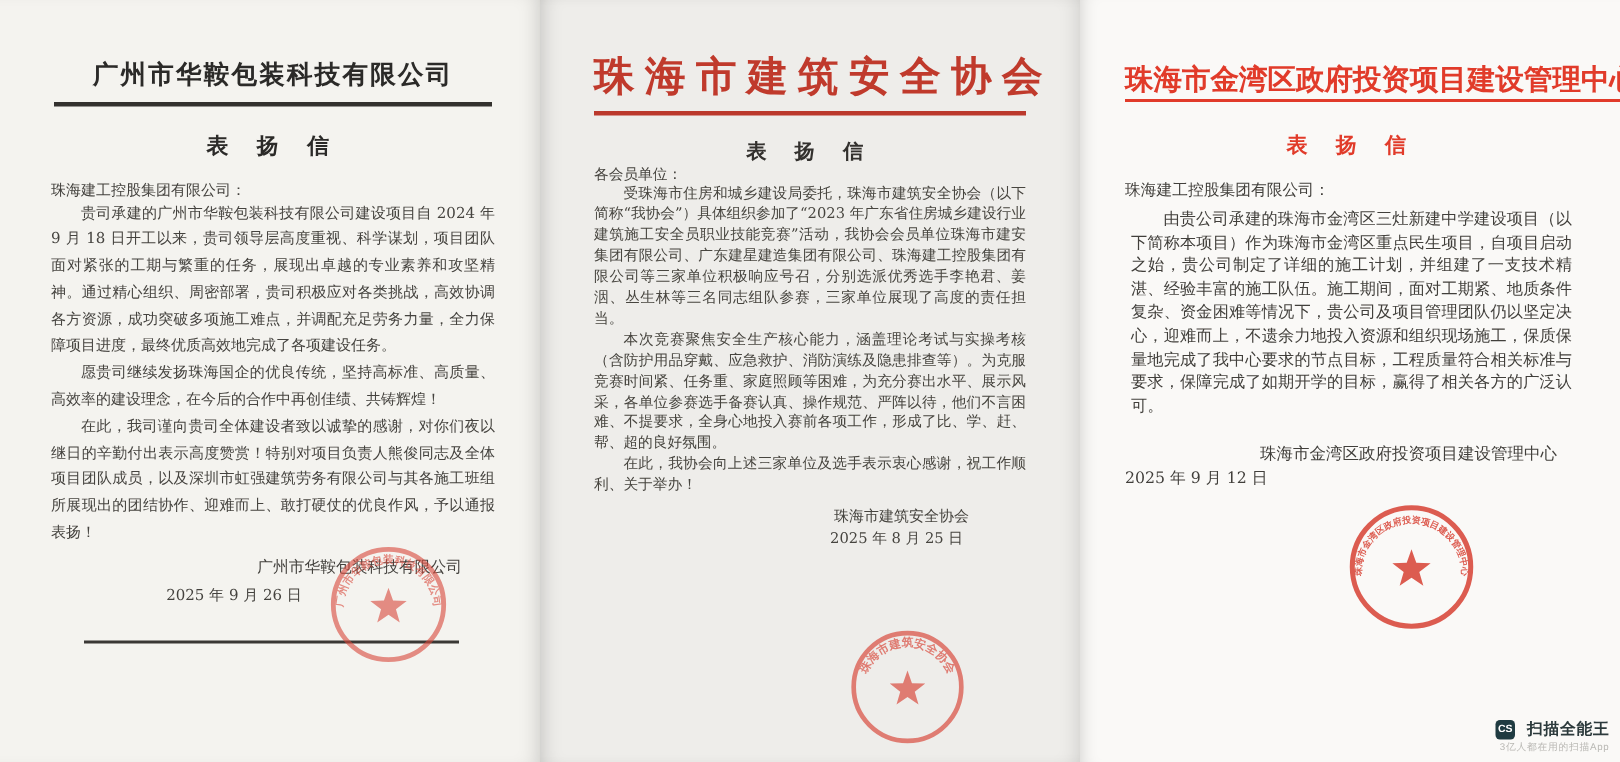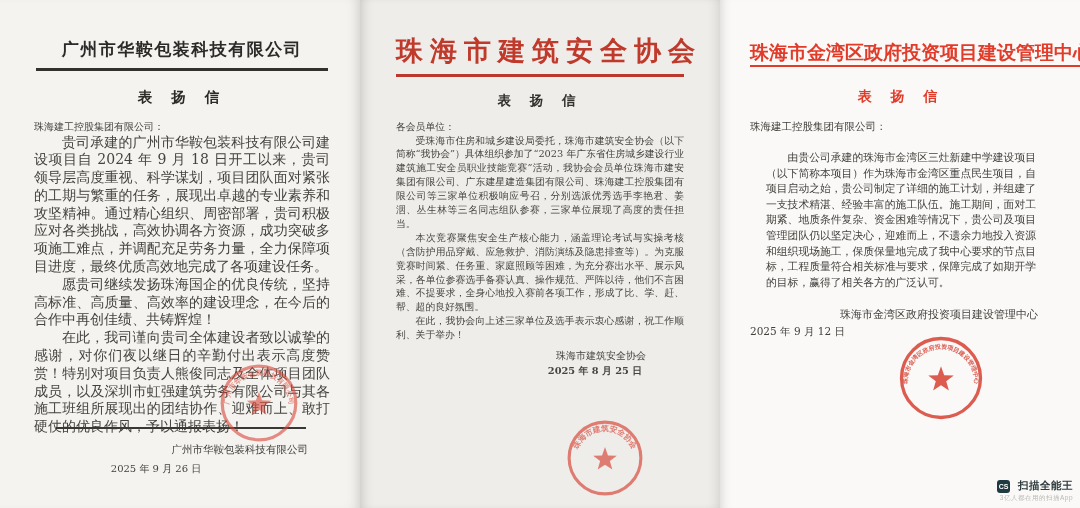--- a/index.html
+++ b/index.html
@@ -12,42 +12,42 @@
   .page1{left:0;background:#f4f3ef;box-shadow:inset -10px 0 14px -10px rgba(0,0,0,.20);}
   .page2{left:360px;background:#eeedea;box-shadow:inset 10px 0 14px -10px rgba(0,0,0,.22), inset -10px 0 14px -10px rgba(0,0,0,.16);}
   .page3{left:720px;background:#faf9f7;box-shadow:inset 10px 0 12px -10px rgba(0,0,0,.18);}
 
   
   .l1-inner{padding:38px 30px 0 34px;}
   .l1-title{text-align:center;font-size:17px;font-weight:bold;letter-spacing:1.5px;color:#2b2a28;}
   .l1-rule{height:2.5px;background:#33312e;margin:7px 2px 0 2px;}
   .l1-heading{text-align:center;font-size:14.5px;font-weight:bold;letter-spacing:7px;color:#2b2a28;margin-top:17px;}
   .l1-salutation{font-size:10px;color:#44423e;margin-top:13px;}
-  .l1-body p{font-size:14px;line-height:17.8px;color:#45433f;text-indent:2em;text-align:justify;margin:0;}
+  .l1-body p{font-size:10px;line-height:17.8px;color:#45433f;text-indent:2em;text-align:justify;margin:0;}
   .l1-sign{ text-align:right;font-size:10.5px;color:#44423e;margin-top:4px;padding-right:22px;line-height:19px;}
   .l1-date{text-align:center;font-size:10px;color:#44423e;padding-right:52px;line-height:19px;}
   .l1-footrule{position:absolute;left:56px;width:250px;top:427px;height:2px;background:#3a3835;}
 
   
   .l2-inner{padding:33px 36px 0 36px;}
   .l2-title{text-align:center;font-size:27px;font-weight:bold;letter-spacing:7px;color:#c03a2c;white-space:nowrap;}
   .l2-rule{height:2.5px;background:#bb392c;margin:5px 0 0 0;}
   .l2-heading{text-align:center;font-size:13.5px;font-weight:bold;letter-spacing:7px;color:#33312e;margin-top:15px;}
-  .l2-salutation{font-size:9.8px;color:#46443f;margin-top:11px;}
+  .l2-salutation{font-size:9.8px;color:#46443f;}
   .l2-body p{font-size:9.8px;line-height:13.9px;color:#47453f;text-indent:2em;text-align:justify;margin:0;}
   .l2-sign{text-align:right;font-size:10px;color:#46443f;padding-right:38px;margin-top:6px;line-height:15px;}
-  .l2-date{text-align:right;font-size:9.8px;color:#46443f;padding-right:42px;line-height:15px;font-weight:bold;}
+  .l2-date{text-align:right;font-size:9.8px;color:#46443f;padding-right:42px;line-height:15px;}
 
   
   .l3-inner{padding:40px 28px 0 30px;}
   .l3-title{text-align:center;font-size:19px;font-weight:bold;color:#e13b2a;white-space:nowrap;letter-spacing:0;}
   .l3-title span{border-bottom:2px solid #e13b2a;padding-bottom:2px;}
   .l3-heading{text-align:center;font-size:14px;font-weight:bold;letter-spacing:7px;color:#e13b2a;margin-top:22px;}
   .l3-salutation{font-size:10.5px;color:#413f3b;margin-top:14px;}
-  .l3-body p{font-size:10.8px;line-height:15.6px;color:#413f3b;text-indent:2em;text-align:justify;margin:16px;}
+  .l3-body p{font-size:10.8px;line-height:15.6px;color:#413f3b;text-indent:2em;text-align:justify;margin:4px;}
   .l3-sign{text-align:right;font-size:11px;color:#413f3b;padding-right:14px;margin-top:16px;line-height:17px;}
   .l3-date{font-size:10.5px;color:#413f3b;padding-right:64px;line-height:17px;}
 
   
   .seal{position:absolute;pointer-events:none;}
   .seal-1{left:219px;top:363px;width:80px;height:80px;opacity:.60;}
   .seal-2{left:566px;top:419px;width:78px;height:78px;opacity:.68;}
   .seal-3{left:899px;top:336px;width:84px;height:84px;opacity:.88;}
 
   

